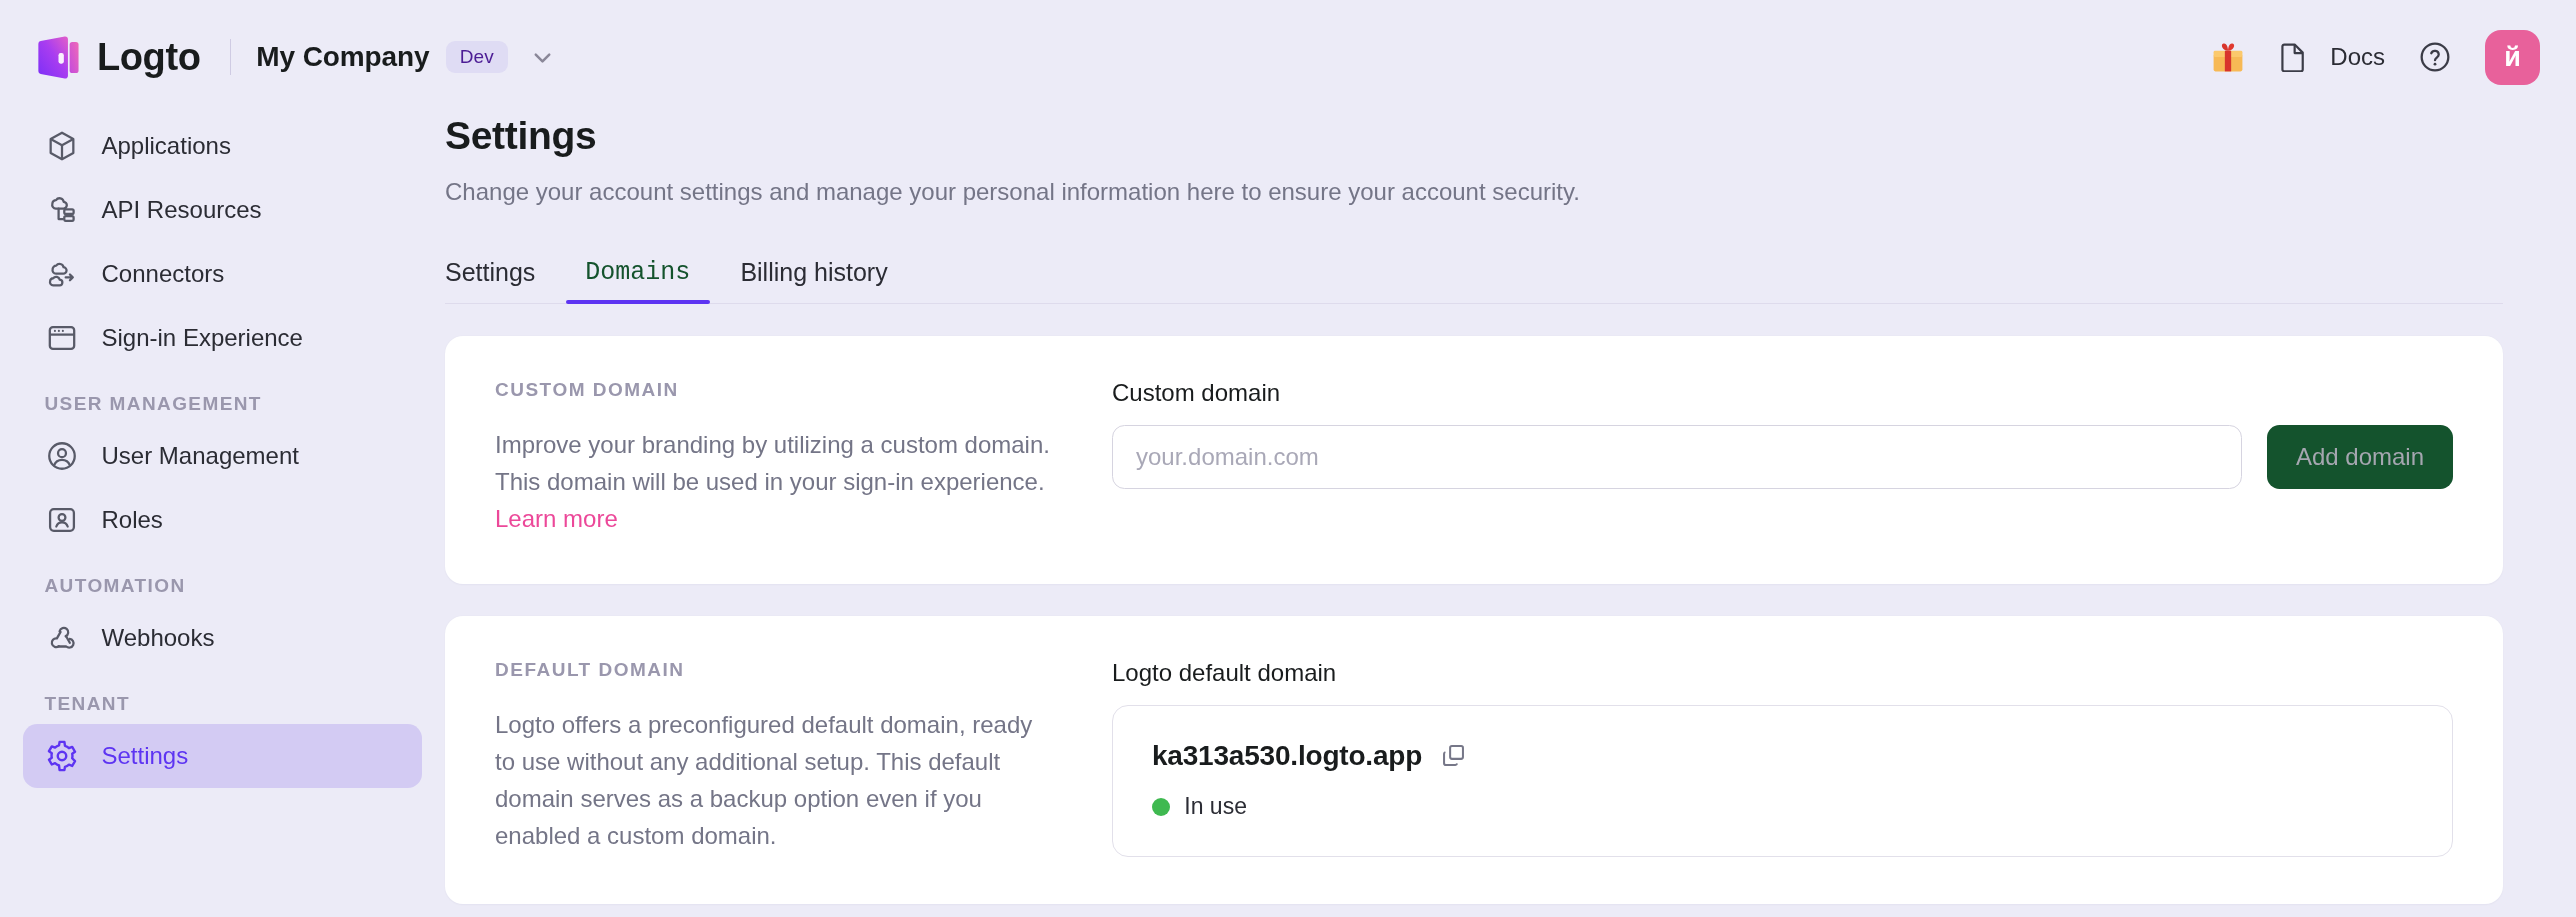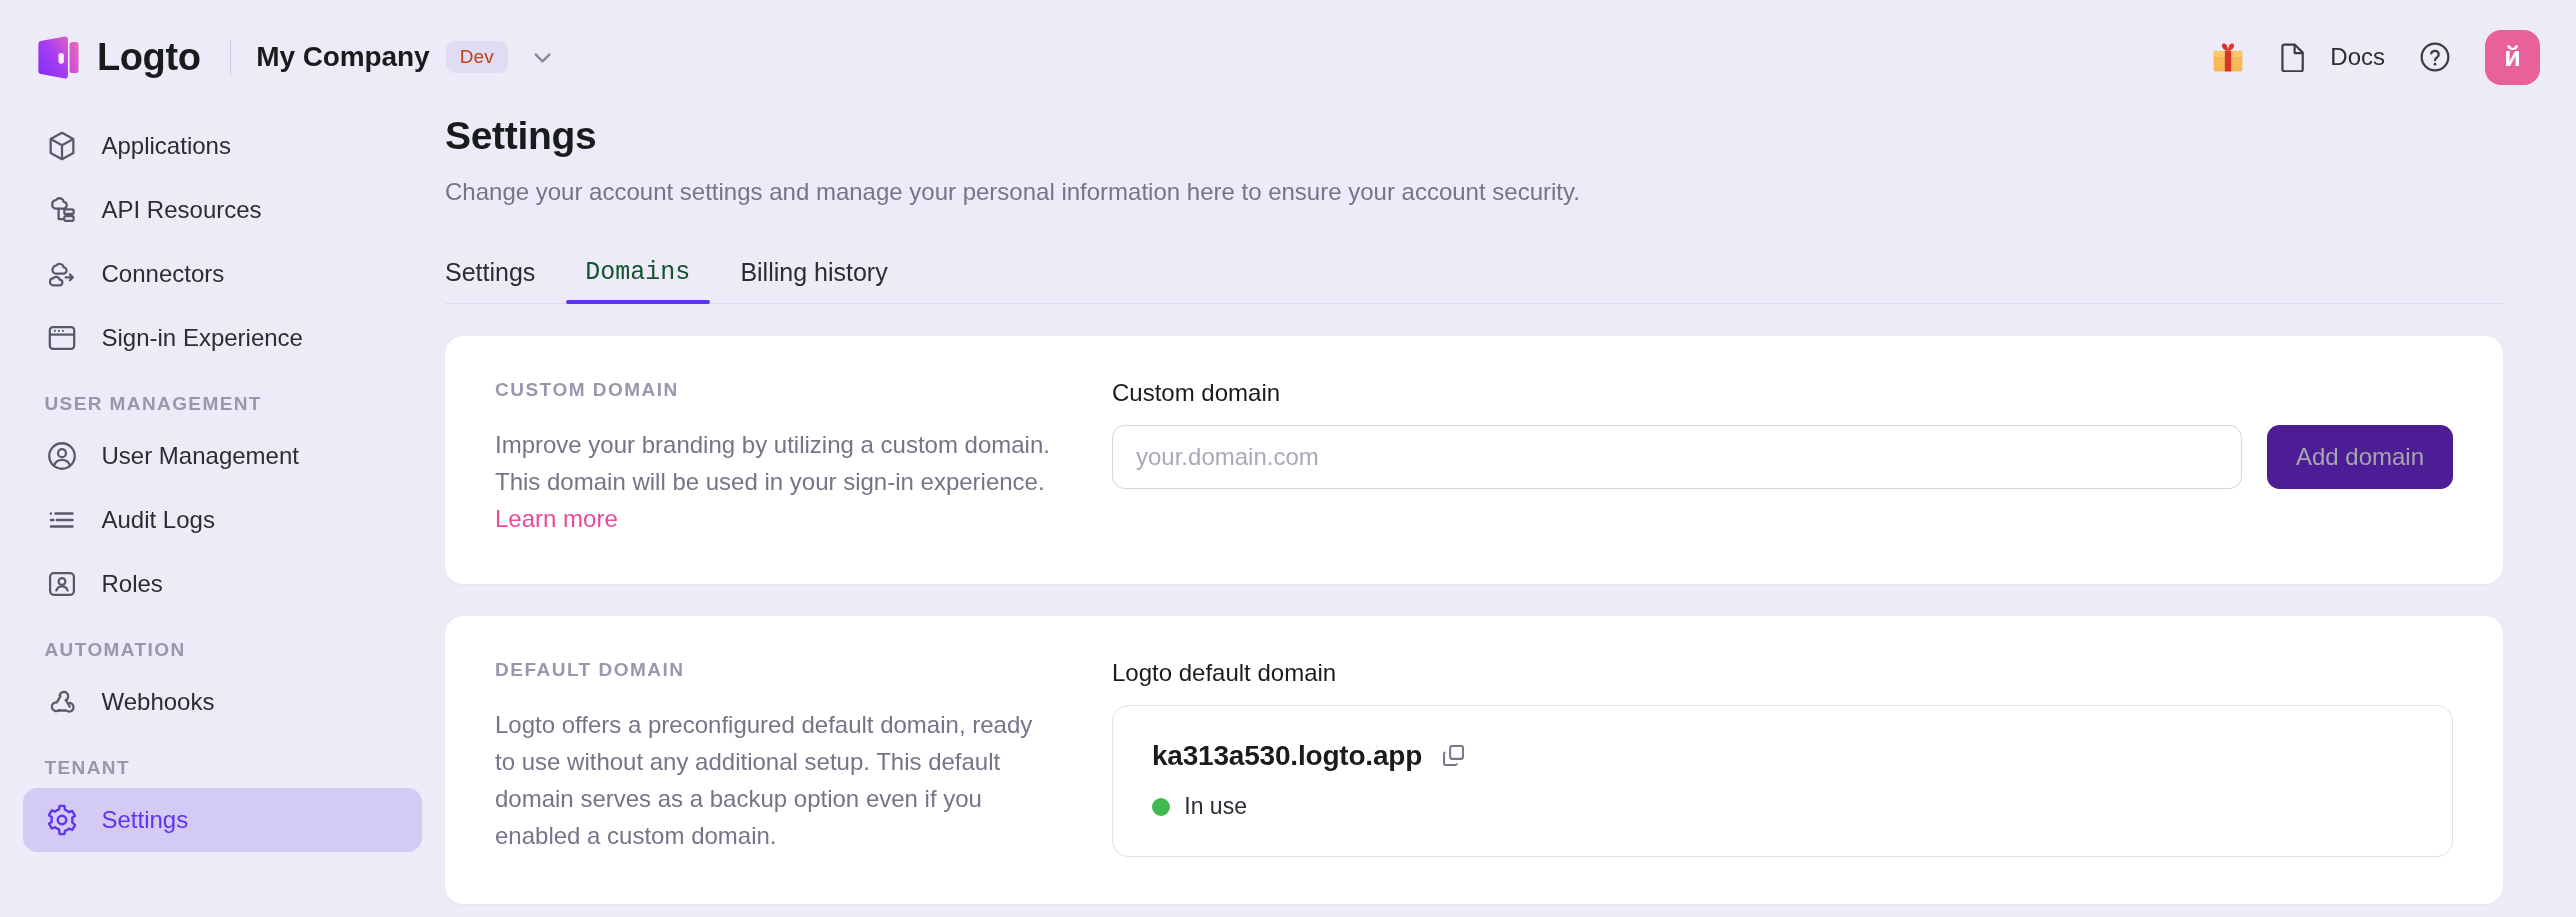--- a/index.html
+++ b/index.html
@@ -67,21 +67,21 @@
 
   .tenant-name {
     font-size: 28px;
     font-weight: 600;
     color: #191c1d;
     letter-spacing: -0.1px;
   }
 
   .badge-dev {
     background: #dfdcf4;
-    color: #c2410c;
+    color: #4c1d95;
     font-size: 19px;
     font-weight: 500;
     border-radius: 9px;
     padding: 5.4px 14.3px 7.2px;
     line-height: 1;
   }
 
   .chevron {
     width: 27px;
     height: 27px;
@@ -280,21 +280,21 @@
     outline: none;
     min-width: 0;
   }
   .text-input::placeholder { color: #a9a8b7; }
 
   .btn-disabled {
     flex: none;
     height: 64px;
     border: none;
     border-radius: 12.5px;
-    background: #4c1d95;
+    background: #14532d;
     color: #a5a6b0;
     font-size: 24px;
     font-weight: 500;
     padding: 0 29px;
     font-family: "Liberation Sans", sans-serif;
     cursor: default;
     white-space: nowrap;
   }
 
   .domain-box {
@@ -462,32 +462,20 @@
       <span class="nav-icon">
         <svg viewBox="0 0 24 24" width="34" height="34" fill="none" stroke="#585a68" stroke-width="1.6">
           <circle cx="12" cy="12" r="9"></circle>
           <circle cx="12" cy="10" r="2.8"></circle>
           <path d="M6.4 18.6 a6 6 0 0 1 11.2 0" stroke-linecap="round"></path>
         </svg>
       </span>
       <span class="nav-label">User Management</span>
     </div>
 
-    <div class="nav-item">
-      <span class="nav-icon">
-        <svg viewBox="0 0 24 24" width="34" height="34" fill="none" stroke="#585a68" stroke-width="1.7" stroke-linecap="round">
-          <path d="M4.2 7.4 h0.01"></path>
-          <path d="M7.4 7.4 H19.4"></path>
-          <path d="M4.2 12 H6"></path>
-          <path d="M8.4 12 H19.4"></path>
-          <path d="M4.2 16.6 H19.4"></path>
-        </svg>
-      </span>
-      <span class="nav-label">Audit Logs</span>
-    </div>
 
     <div class="nav-item">
       <span class="nav-icon">
         <svg viewBox="0 0 24 24" width="34" height="34" fill="none" stroke="#585a68" stroke-width="1.6" stroke-linejoin="round">
           <rect x="3.6" y="4.4" width="16.8" height="15.2" rx="2.6"></rect>
           <circle cx="12" cy="10.2" r="2.4"></circle>
           <path d="M8 16.6 a4.2 4.2 0 0 1 8 0" stroke-linecap="round"></path>
         </svg>
       </span>
       <span class="nav-label">Roles</span>

